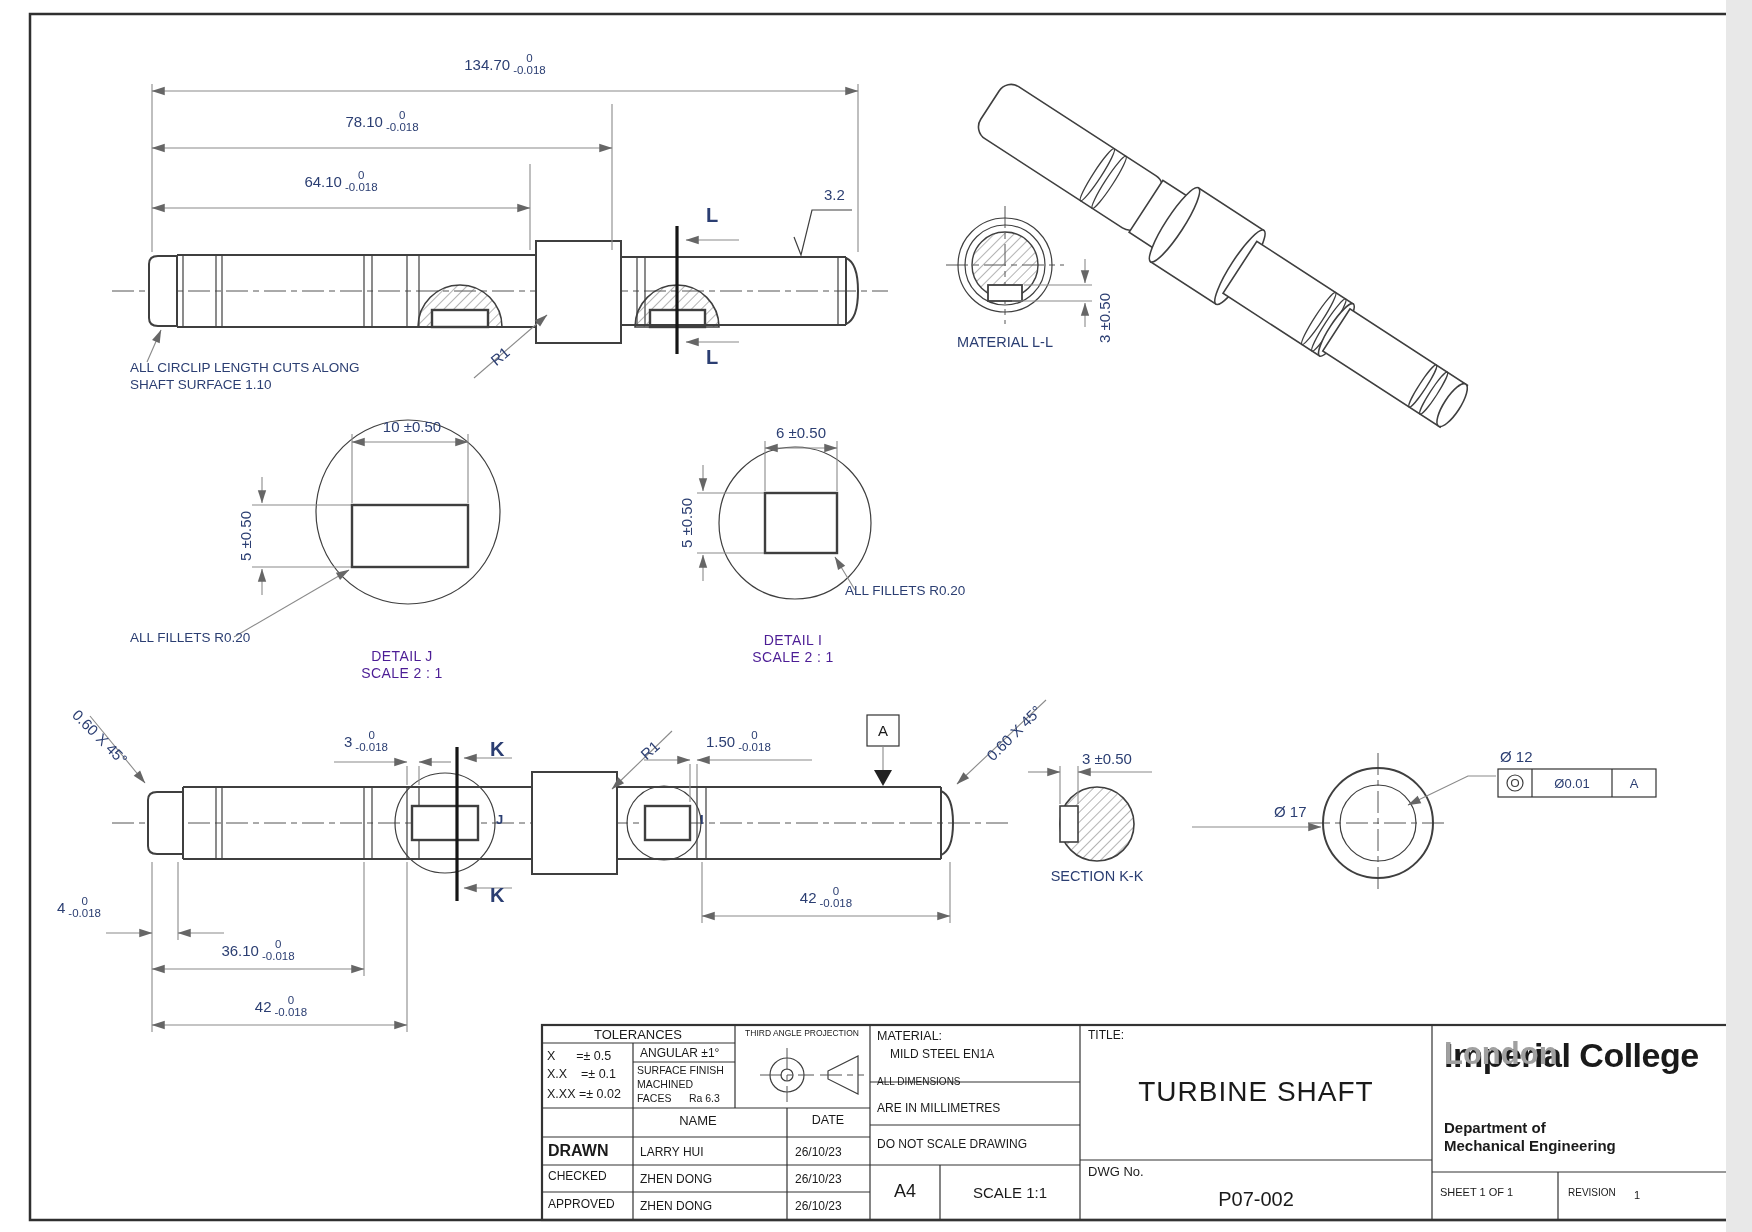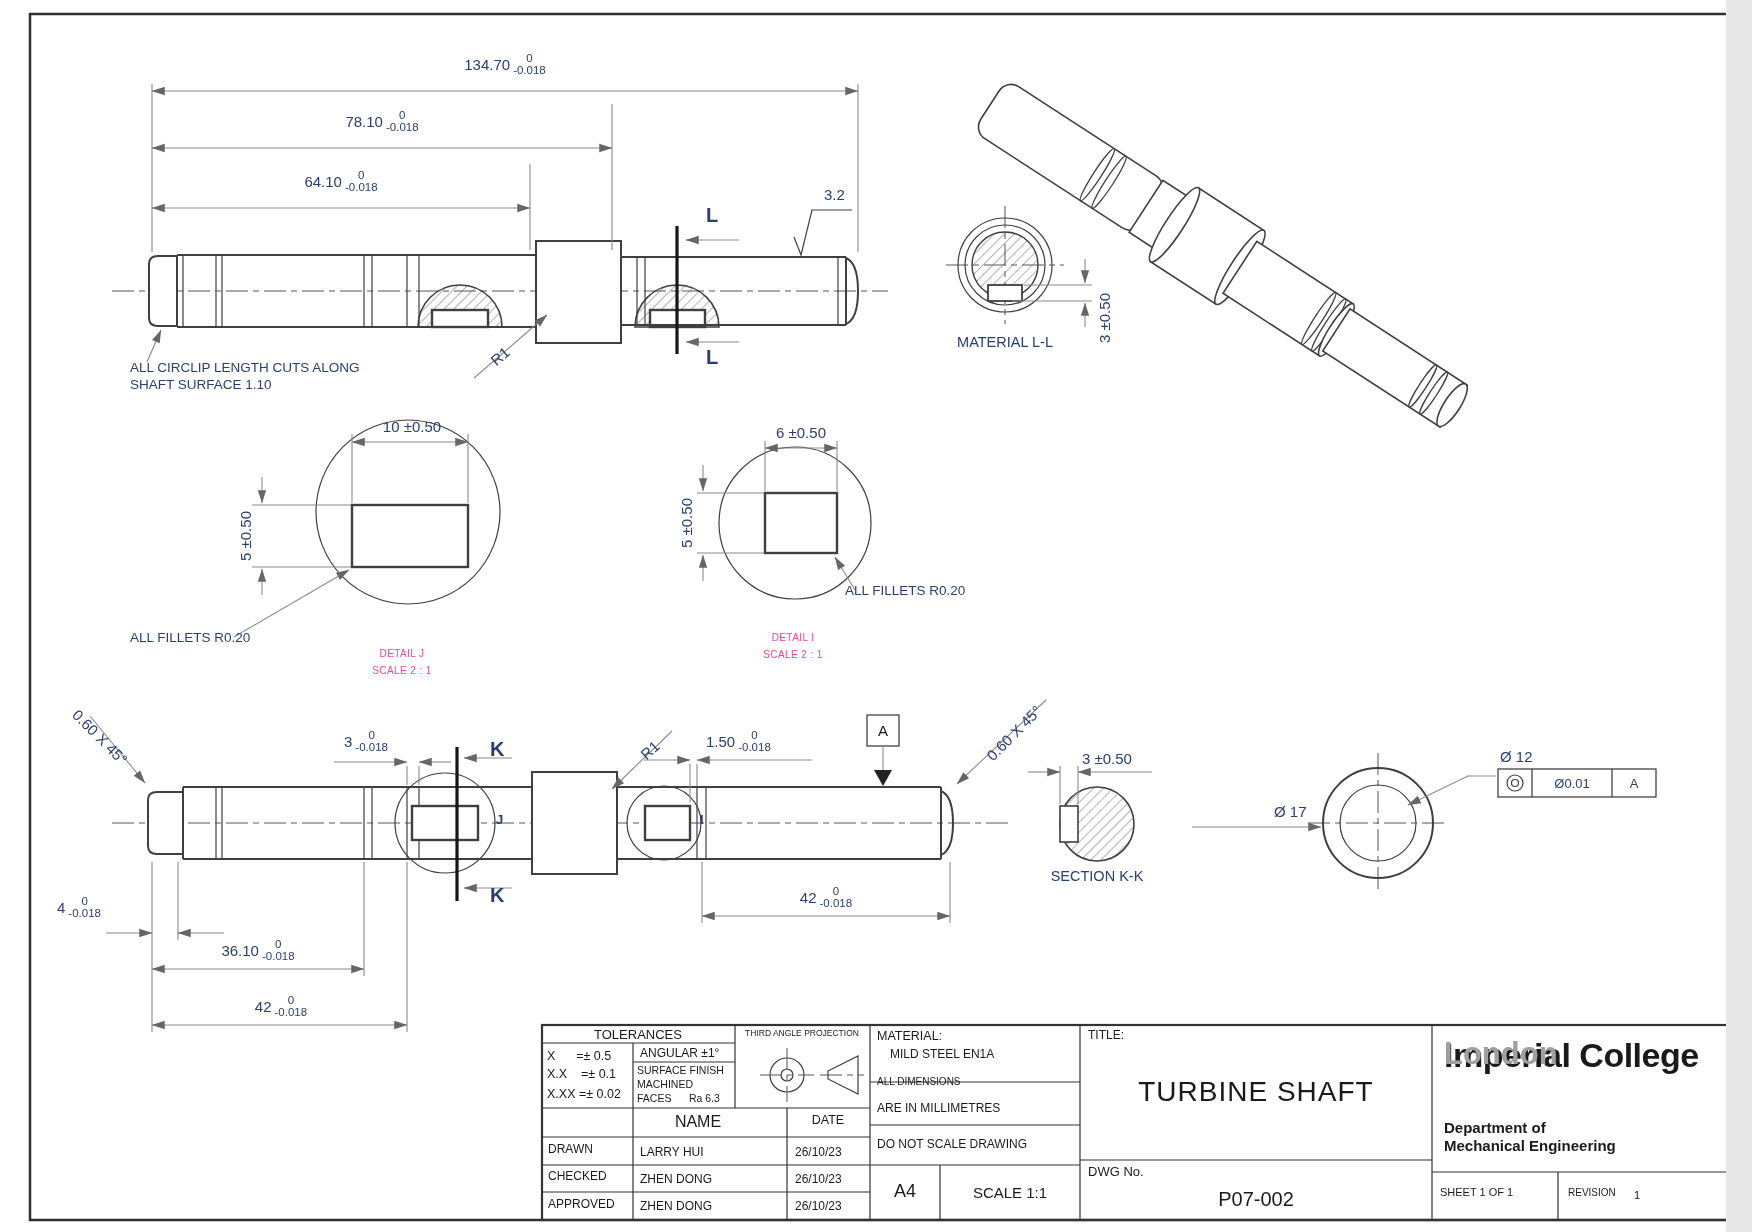--- a/index.html
+++ b/index.html
@@ -2,21 +2,21 @@
 <html><head>
 <meta charset="utf-8">
 <style>
   html,body{margin:0;padding:0;background:#e8e8e8;}
   .page{position:relative;width:1726px;height:1232px;background:#ffffff;overflow:hidden;
         font-family:"Liberation Sans",sans-serif;}
   svg{position:absolute;left:0;top:0;}
   .t{position:absolute;white-space:nowrap;color:#1d1d1f;}
   .dim{color:#2b3e72;font-size:15px;}
   .note{color:#2b3e72;font-size:13.5px;}
-  .lbl{color:#ec4899;font-size:10px;letter-spacing:.4px;}
+  .lbl{color:#4c1d95;font-size:14px;letter-spacing:.4px;}
   .mk{color:#2b3e72;font-size:20px;font-weight:bold;}
   .sm{color:#2b3e72;font-size:13px;font-weight:bold;}
   .c{transform:translateX(-50%);}
   .stack{display:flex;align-items:center;gap:3px;}
   .tolcol{display:flex;flex-direction:column;line-height:1.02;font-size:11.5px;align-items:center;}
   .tb{color:#1a1a1a;}
   .pre{white-space:pre;}
 </style>
 </head>
 <body>
@@ -388,23 +388,23 @@
 <div class="t tb" style="left:1088px;top:1164px;font-size:13px;">DWG No.</div>
 <div class="t tb c" style="left:1256px;top:1188px;font-size:20px;">P07-002</div>
 <div class="t tb" style="left:1444px;top:1036px;font-size:34px;font-weight:bold;letter-spacing:-0.5px;">Imperial College</div>
 <div class="t" style="left:1444px;top:1036px;font-size:31px;font-weight:bold;color:#a0a0a0;">London</div>
 <div class="t tb" style="left:1444px;top:1119px;font-size:15px;font-weight:bold;">Department of</div>
 <div class="t tb" style="left:1444px;top:1137px;font-size:15px;font-weight:bold;">Mechanical Engineering</div>
 <div class="t tb" style="left:1440px;top:1186px;font-size:11px;">SHEET 1 OF 1</div>
 <div class="t tb" style="left:1568px;top:1187px;font-size:10px;">REVISION</div>
 <div class="t tb" style="left:1634px;top:1189px;font-size:11px;">1</div>
 
-<div class="t tb c" style="left:698px;top:1113px;font-size:16px;">NAME</div>
+<div class="t tb c" style="left:698px;top:1113px;font-size:13px;">NAME</div>
 <div class="t tb c" style="left:828px;top:1113px;font-size:12.5px;">DATE</div>
-<div class="t tb" style="left:548px;top:1142px;font-size:12px;">DRAWN</div>
+<div class="t tb" style="left:548px;top:1142px;font-size:16px;font-weight:bold;">DRAWN</div>
 <div class="t tb" style="left:640px;top:1145px;font-size:12px;">LARRY HUI</div>
 <div class="t tb" style="left:795px;top:1145px;font-size:12px;">26/10/23</div>
 <div class="t tb" style="left:548px;top:1169px;font-size:12px;">CHECKED</div>
 <div class="t tb" style="left:640px;top:1172px;font-size:12px;">ZHEN DONG</div>
 <div class="t tb" style="left:795px;top:1172px;font-size:12px;">26/10/23</div>
 <div class="t tb" style="left:548px;top:1197px;font-size:12px;">APPROVED</div>
 <div class="t tb" style="left:640px;top:1199px;font-size:12px;">ZHEN DONG</div>
 <div class="t tb" style="left:795px;top:1199px;font-size:12px;">26/10/23</div>
 
 </div>

